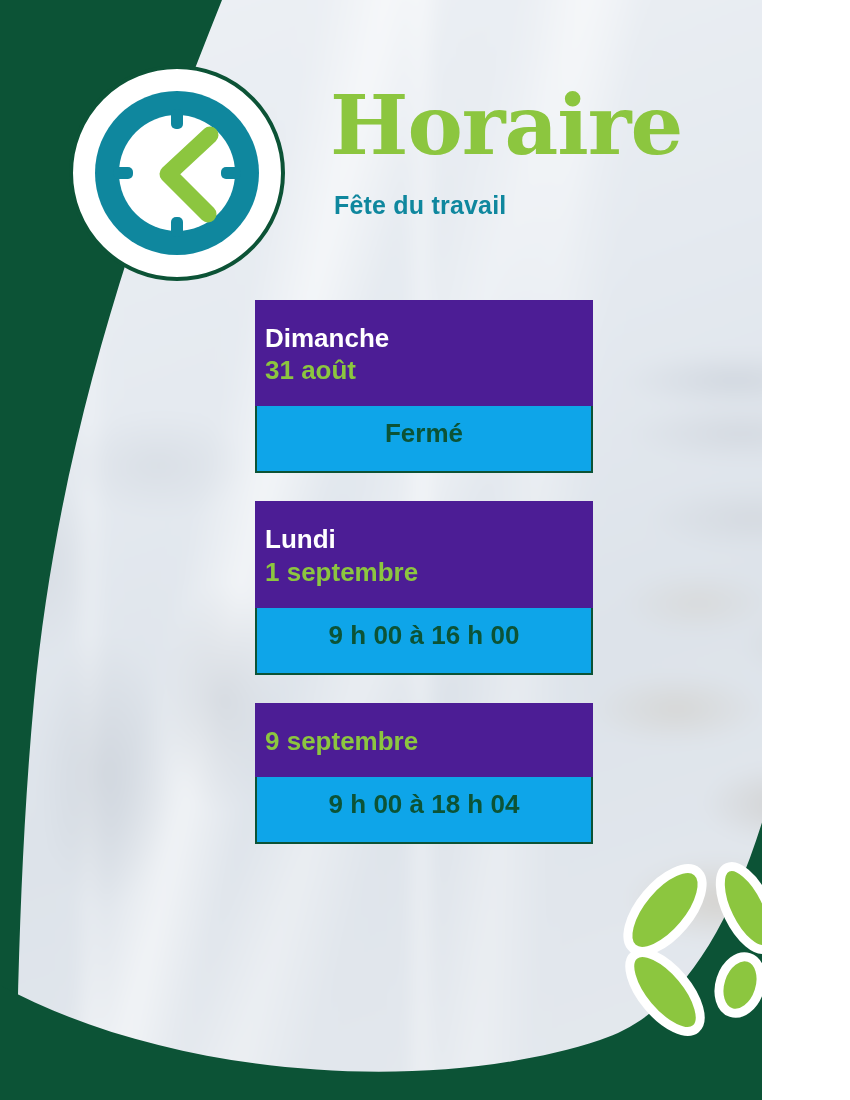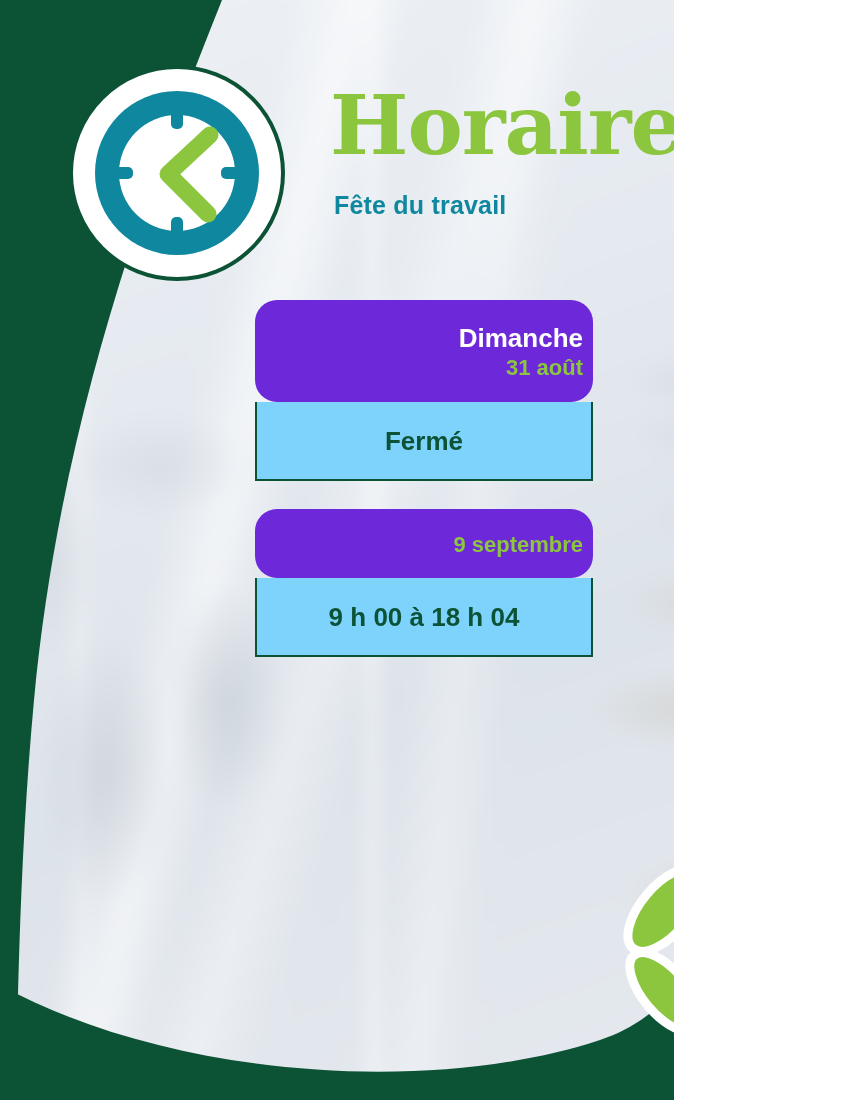--- a/index.html
+++ b/index.html
@@ -7,21 +7,21 @@
     margin: 0;
     padding: 0;
     background: #ffffff;
   }
   body {
     font-family: "Liberation Sans", sans-serif;
   }
 
   .poster {
     position: relative;
-    width: 674px;
+    width: 762px;
     height: 1100px;
     overflow: hidden;
     background: #e3e8ee;
   }
 
   
   .bg-photo {
     position: absolute;
     inset: 0;
     background:
@@ -98,45 +98,44 @@
   .cards {
     position: absolute;
     left: 255px;
     top: 300px;
     width: 338px;
   }
   .card {
     margin-bottom: 28px;
   }
   .card-head {
-    background: #6d28d9;
-    text-align: right;
+    background: #4c1d95;
+    text-align: left;
     padding: 22px 10px 20px 10px;
-    border-radius: 22px;
   }
   .card-day {
     font-family: "Liberation Sans", sans-serif;
     font-weight: bold;
     font-size: 26px;
     color: #ffffff;
     line-height: 1.24;
   }
   .card-date {
     font-family: "Liberation Sans", sans-serif;
     font-weight: bold;
-    font-size: 22px;
+    font-size: 26px;
     color: #8CC63F;
     line-height: 1.24;
   }
   .card-hours {
-    background: #7dd3fc;
+    background: #0ea5e9;
     border: 2px solid #0C5336;
     border-top: none;
     text-align: center;
-    padding: 24px 10px 22px 10px;
+    padding: 12px 10px 22px 10px;
     font-family: "Liberation Sans", sans-serif;
     font-weight: bold;
     font-size: 26px;
     color: #0C5336;
   }
 
   
   .butterfly {
     position: absolute;
     left: 612px;
@@ -180,20 +179,27 @@
   <div class="cards">
 
     <div class="card">
       <div class="card-head">
         <div class="card-day">Dimanche</div>
         <div class="card-date">31 août</div>
       </div>
       <div class="card-hours">Fermé</div>
     </div>
 
+    <div class="card">
+      <div class="card-head">
+        <div class="card-day">Lundi</div>
+        <div class="card-date">1 septembre</div>
+      </div>
+      <div class="card-hours">9 h 00 à 16 h 00</div>
+    </div>
 
     <div class="card">
       <div class="card-head">
         <div class="card-date">9 septembre</div>
       </div>
       <div class="card-hours">9 h 00 à 18 h 04</div>
     </div>
 
   </div>
 

